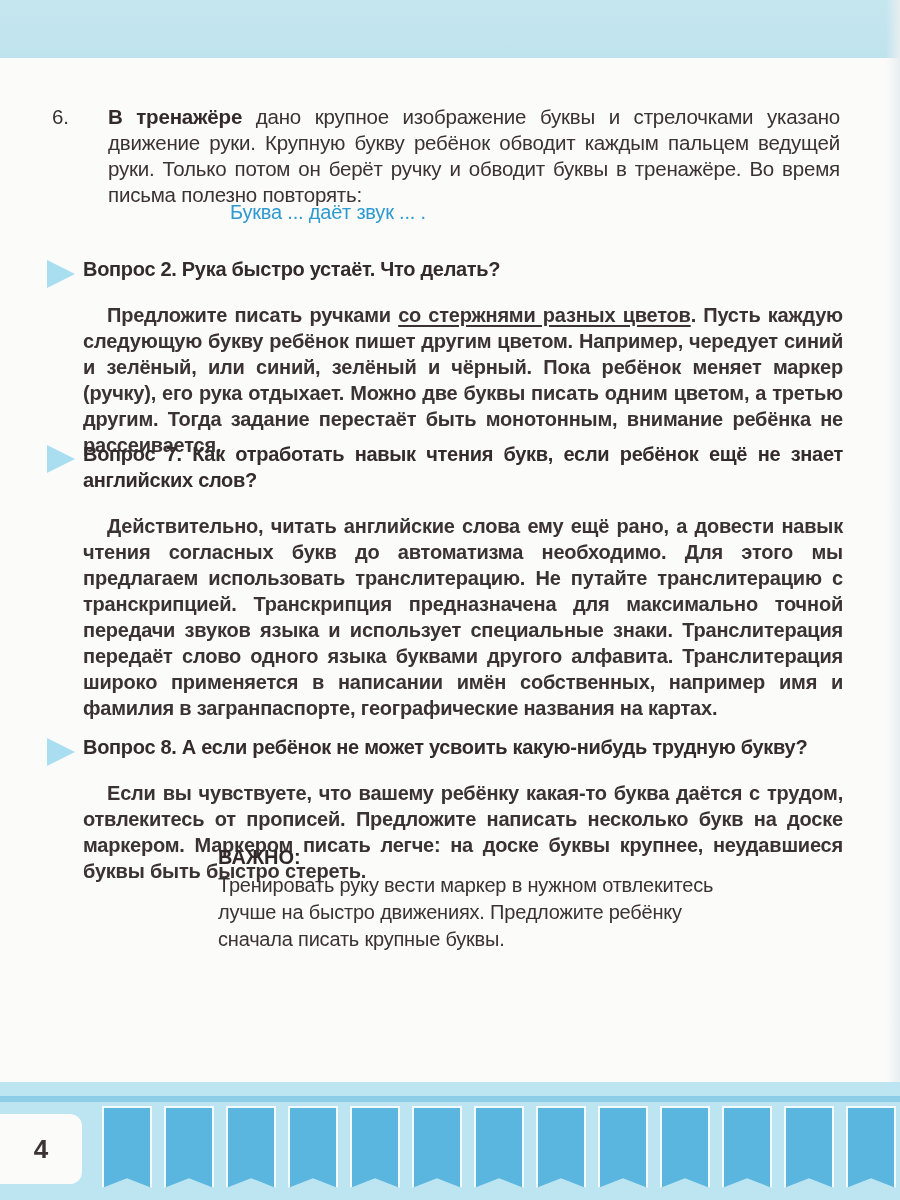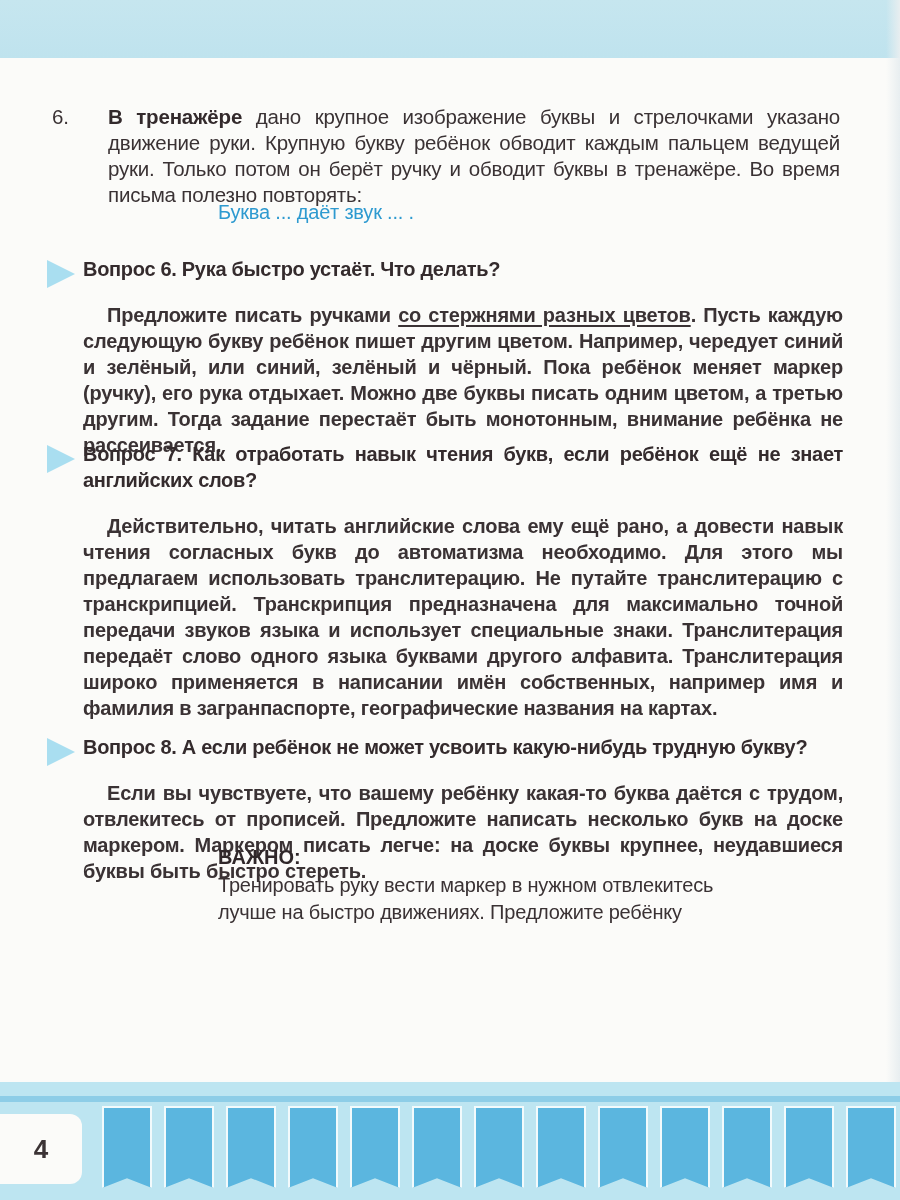--- a/index.html
+++ b/index.html
@@ -49,21 +49,21 @@
     .item6 .body-wrap {
       padding-left: 28px;
       text-indent: -28px;
     }
     .item6 b {
       font-weight: bold;
       color: #332a2c;
     }
     .phrase {
       position: absolute;
-      left: 218px; top: 143px;
+      left: 230px; top: 143px;
       font-size: 20px;
       color: #2e9ad0;
       letter-spacing: -0.2px;
     }
     .question {
       position: absolute;
       left: 83px;
       width: 760px;
     }
     .q-head {
@@ -167,21 +167,21 @@
 
   <div class="item6">
     <div class="body-wrap"><span class="num">6.</span><b>В тренажёре</b><span> дано крупное изображение буквы и стрелочками указано движение руки. Крупную букву ребёнок обводит каждым пальцем ведущей руки. Только потом он берёт ручку и обводит буквы в тренажёре. Во время письма полезно повторять:</span></div>
   </div>
 
   <div class="phrase">Буква ... даёт звук ... .</div>
 
   <div class="question" style="top:198px;">
     <div class="q-head">
       <span class="q-arrow"></span>
-      <span>Вопрос  6. Рука быстро устаёт. Что делать?</span>
+      <span>Вопрос  2. Рука быстро устаёт. Что делать?</span>
     </div>
     <div class="q-body"><span>Предложите писать ручками </span><u>со стержнями разных цветов</u><span>. Пусть каждую следующую букву ребёнок пишет другим цветом. Например, чередует синий и зелёный, или синий, зелёный и чёрный. Пока ребёнок меняет маркер (ручку), его рука отдыхает. Можно две буквы писать одним цветом, а третью другим. Тогда задание перестаёт быть монотонным, внимание ребёнка не рассеивается.</span></div>
   </div>
 
   <div class="question" style="top:383px;">
     <div class="q-head">
       <span class="q-arrow"></span>
       <span>Вопрос 7. Как отработать навык чтения букв, если ребёнок ещё не знает английских слов?</span>
     </div>
     <div class="q-body">Действительно, читать английские слова ему ещё рано, а довести навык чтения согласных букв до автоматизма необходимо. Для этого мы предлагаем использовать транслитерацию. Не путайте транслитерацию с транскрипцией. Транскрипция предназначена для максимально точной передачи звуков языка и использует специальные знаки. Транслитерация передаёт слово одного языка буквами другого алфавита. Транслитерация широко применяется в написании имён собственных, например имя и фамилия в загранпаспорте, географические названия на картах.</div>
@@ -195,20 +195,21 @@
     <div class="q-body">Если вы чувствуете, что вашему ребёнку какая-то буква даётся с трудом, отвлекитесь от прописей. Предложите написать несколько букв на доске маркером. Маркером писать легче: на доске буквы крупнее, неудавшиеся буквы быть быстро стереть.</div>
   </div>
 
 </div>
 
 <div class="important">
   <div class="imp-title">ВАЖНО:</div>
   <div class="imp-text">
     <div>Тренировать руку вести маркер в нужном отвлекитесь</div>
     <div>лучше на быстро движениях. Предложите ребёнку</div>
+    <div>сначала писать крупные буквы.</div>
   </div>
 </div>
 
 <div class="footer">
   <div class="footer-line"></div>
   <div class="page-num-box">
     <span>4</span>
   </div>
   <div class="flags">
     <div class="flag"></div>

